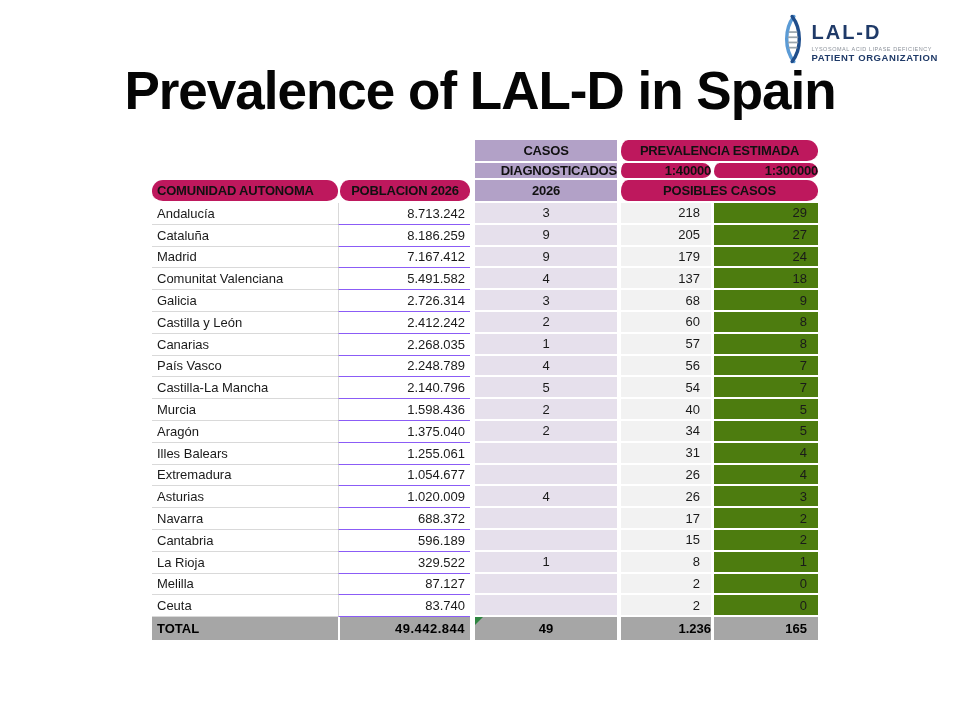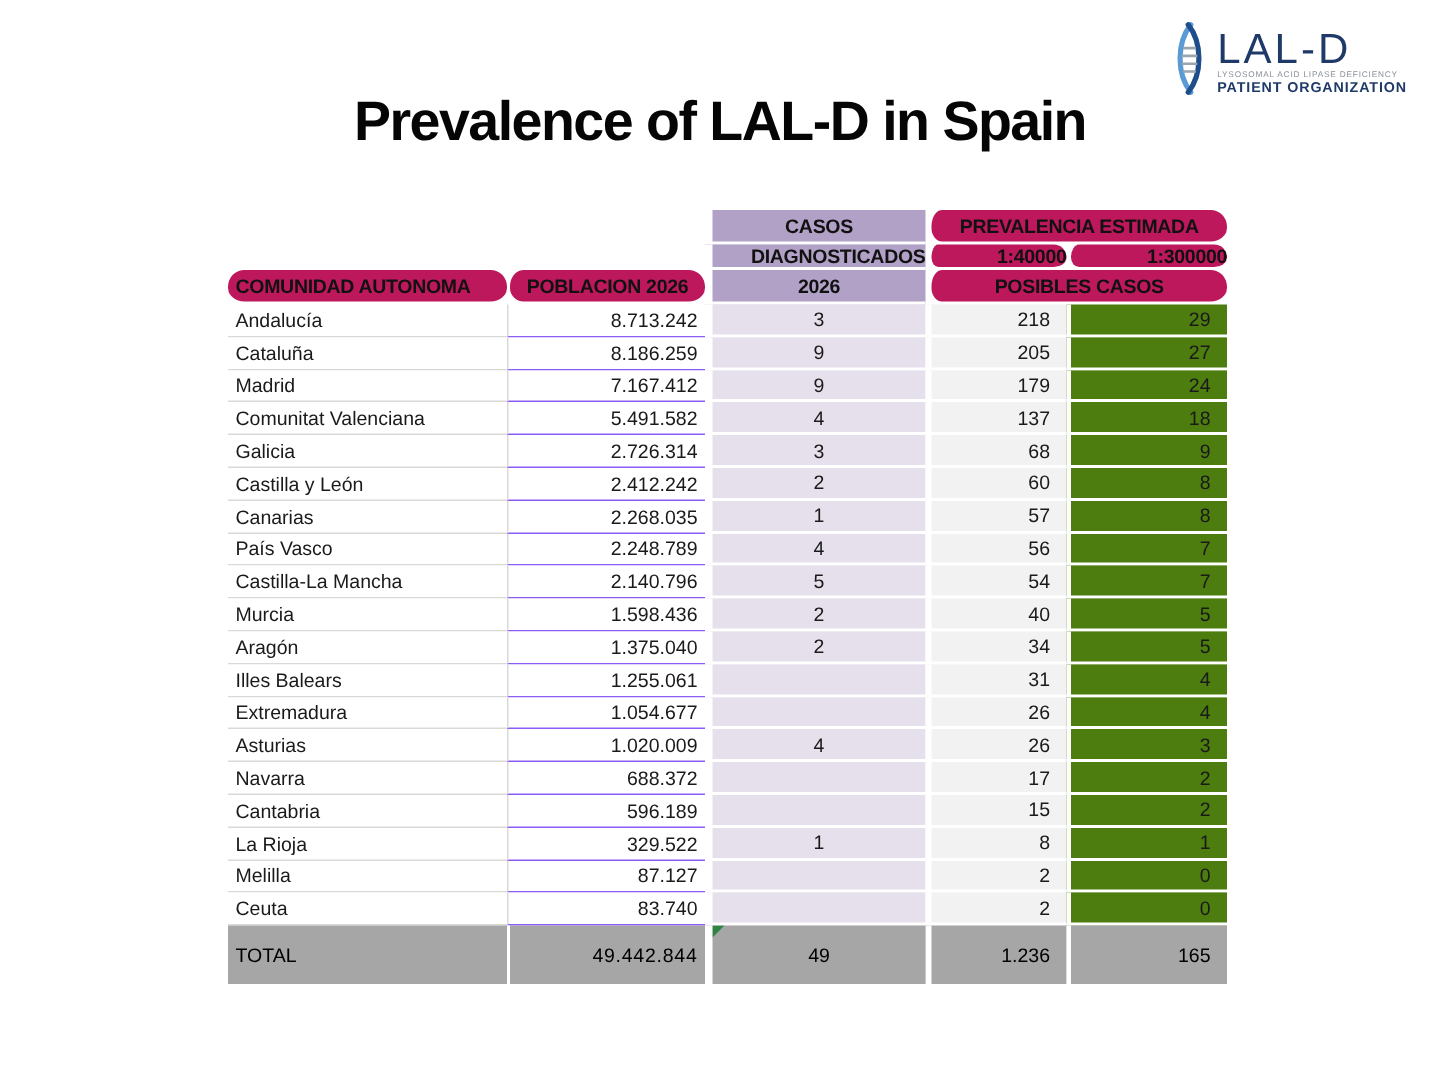--- a/index.html
+++ b/index.html
@@ -6,28 +6,28 @@
   html,body { background:#e8e8e8; }
   body { font-family:"Liberation Sans", sans-serif; }
   .slide {
     position:relative; width:960px; height:720px;
     background:#ffffff; margin:0 auto; overflow:hidden;
   }
 
   
   .logo { position:absolute; top:13px; right:22px; display:flex; align-items:center; gap:5px; }
   .logo-text { display:flex; flex-direction:column; align-items:flex-start; }
-  .logo-name { font-size:28px; font-weight:400; color:#1f3a68; letter-spacing:2px; line-height:26px; }
+  .logo-name { font-size:20px; font-weight:700; color:#1f3a68; letter-spacing:2px; line-height:26px; }
   .logo-sub  { font-size:5.5px; color:#8a9099; letter-spacing:0.55px; margin-top:1px; white-space:nowrap; }
   .logo-org  { font-size:9.5px; font-weight:700; color:#1f3a68; letter-spacing:0.6px; white-space:nowrap; }
 
   
   .title {
     position:absolute; top:60px; left:0; width:100%;
-    text-align:center; font-size:37px; font-weight:700; color:#050505;
+    text-align:center; font-size:53px; font-weight:700; color:#050505;
     letter-spacing:-1px;
   }
 
   
   .tablewrap { position:absolute; left:152px; top:140px; }
   table { border-collapse:separate; border-spacing:0; table-layout:fixed; width:666px; }
   td, th { font-size:13px; vertical-align:middle; overflow:hidden; white-space:nowrap; }
 
   col.w1 { width:186px; } col.w2 { width:132px; } col.w3 { width:147px; }
   col.w4 { width:94px;  } col.w5 { width:107px; }
@@ -46,25 +46,25 @@
 
   
   tbody td { height:21.8px; color:#1a1a1a; }
   tbody td.c1 { text-align:left;  padding-left:5px;  background:#fff; border-bottom:1px solid #d9d9d9; }
   tbody td.c2 { text-align:right; padding-right:5px; background:#fff; border-bottom:1px solid #8b5cf6; border-left:1px solid #d9d9d9; }
   tbody td.c3 { text-align:center; background:#e6e0ec; border-bottom:2px solid #fff; border-left:5px solid #fff; }
   tbody td.c4 { text-align:right; padding-right:11px; background:#f2f2f2; border-bottom:2px solid #fff; border-left:4px solid #fff; }
   tbody td.c5 { text-align:right; padding-right:11px; background:#4d7c0f; border-bottom:2px solid #fff; border-left:3px solid #fff; }
 
   
-  tfoot td { height:39px; font-weight:400; background:#a6a6a6; color:#000; }
+  tfoot td { height:23px; font-weight:700; background:#a6a6a6; color:#000; }
   tfoot td.c1 { text-align:left;  padding-left:5px; }
   tfoot td.c2 { text-align:right; padding-right:5px; border-left:2px solid #fff; letter-spacing:0.5px; }
   tfoot td.c3 { text-align:center; border-left:5px solid #fff; position:relative; }
-  tfoot td.c4 { text-align:right; padding-right:11px; border-left:4px solid #fff;margin-left:48px; }
+  tfoot td.c4 { text-align:right; padding-right:0; border-left:4px solid #fff;margin-left:48px; }
   tfoot td.c5 { text-align:right; padding-right:11px; border-left:3px solid #fff; }
   tfoot td.flag::before {
     content:""; position:absolute; top:0; left:0; width:0; height:0;
     border-top:8px solid #2e8540; border-right:8px solid transparent;
   }
 </style>
 </head>
 <body>
 
 <div class="slide">

